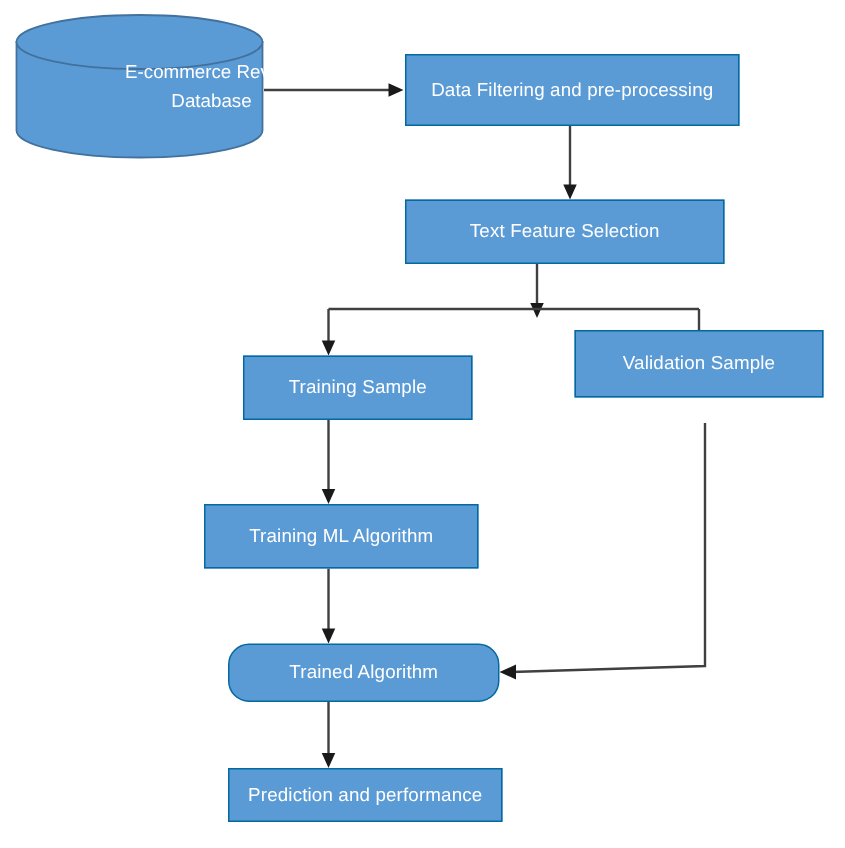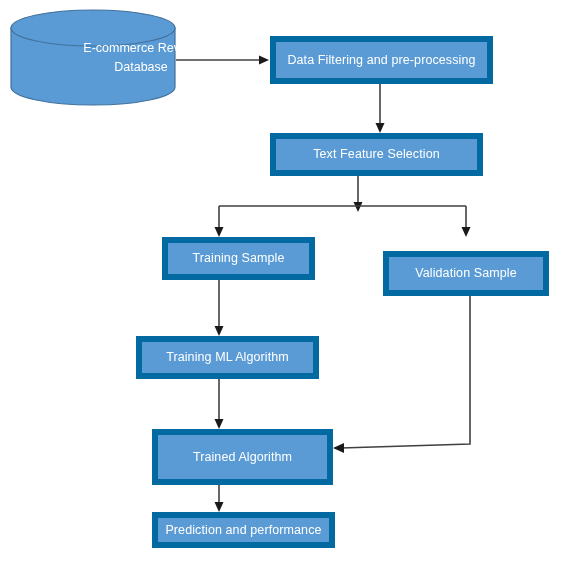--- a/index.html
+++ b/index.html
@@ -13,21 +13,21 @@
   #canvas {
     position: relative;
     width: 563px;
     height: 565px;
     background: #ffffff;
     overflow: hidden;
   }
   .node {
     position: absolute;
     background: #5B9BD5;
-    border: 6px solid #0369a1;
+    border: 1px solid #0369a1;
     box-sizing: border-box;
     color: #ffffff;
     display: flex;
     align-items: center;
     justify-content: center;
     text-align: center;
     font-size: 12.5px;
     line-height: 1.45;
     letter-spacing: 0.1px;
     padding: 0 6px;
@@ -127,29 +127,29 @@
   </div>
 
   <div class="node" style="left:270px; top:133px; width:213px; height:43px;align-items:center;">
     <span>Text Feature Selection</span>
   </div>
 
   <div class="node" style="left:162px; top:237px; width:153px; height:43px;">
     <span>Training Sample</span>
   </div>
 
-  <div class="node" style="left:383px; top:251px; width:166px; height:45px;">
+  <div class="node" style="left:383px; top:220px; width:166px; height:45px;">
     <span>Validation Sample</span>
   </div>
 
   <div class="node" style="left:136px; top:336px; width:183px; height:43px;">
     <span>Training ML Algorithm</span>
   </div>
 
-  <div class="node" style="left:152px; top:429px; width:181px; height:56px;">
+  <div class="node" style="left:152px; top:429px; width:181px; height:39px;border-radius:14px;">
     <span>Trained Algorithm</span>
   </div>
 
   <div class="node" style="left:152px; top:512px; width:183px; height:36px;">
     <span>Prediction and performance</span>
   </div>
 
 </div>
 
 </body></html>

